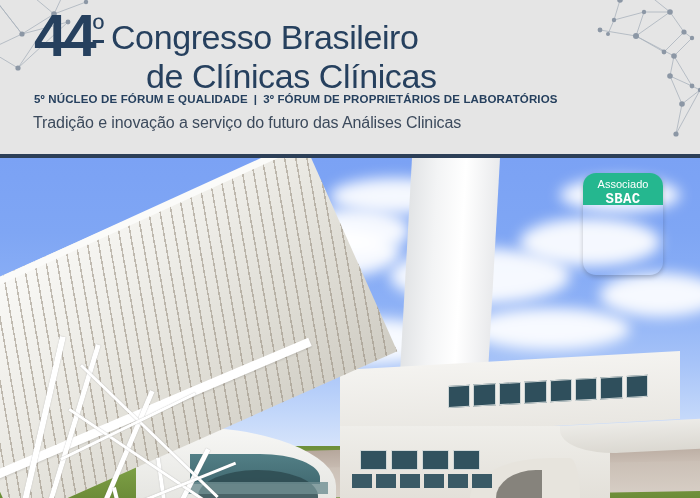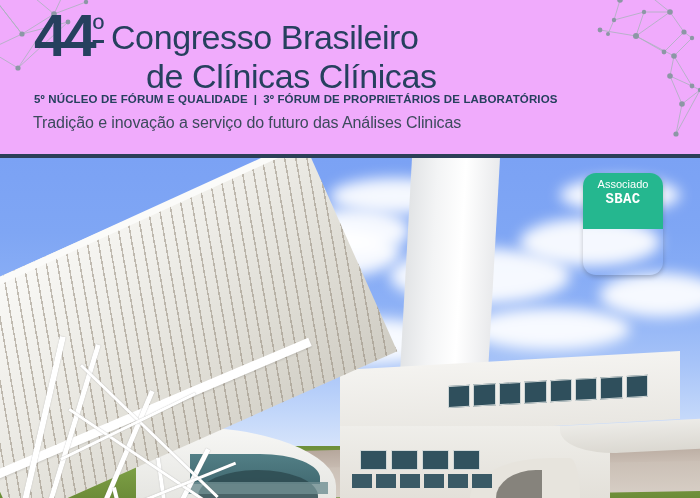--- a/index.html
+++ b/index.html
@@ -18,21 +18,21 @@
     background: #ffffff;
   }
 
   
   .header {
     position: absolute;
     left: 0;
     top: 0;
     width: 700px;
     height: 176px;
-    background: #f0abfc;
+    background: #e5e5e5;
     overflow: hidden;
   }
   .mesh {
     position: absolute;
     pointer-events: none;
   }
   .mesh-left  { left: -18px; top: -12px; width: 130px; height: 125px; }
   .mesh-right { right: -4px;  top: -6px;  width: 130px; height: 160px; }
 
   .title-block {
@@ -138,21 +138,21 @@
     left: 583px;
     top: 173px;
     width: 80px;
     height: 102px;
     border-radius: 13px;
     overflow: hidden;
     box-shadow: 0 2px 5px rgba(0,0,0,0.22);
     z-index: 40;
   }
   .badge-top {
-    height: 56px;
+    height: 32px;
     background: #25b78f;
     color: #ffffff;
     text-align: center;
     padding-top: 5px;
     box-sizing: border-box;
   }
   .badge-assoc {
     display: block;
     font-size: 11px;
     line-height: 13px;

